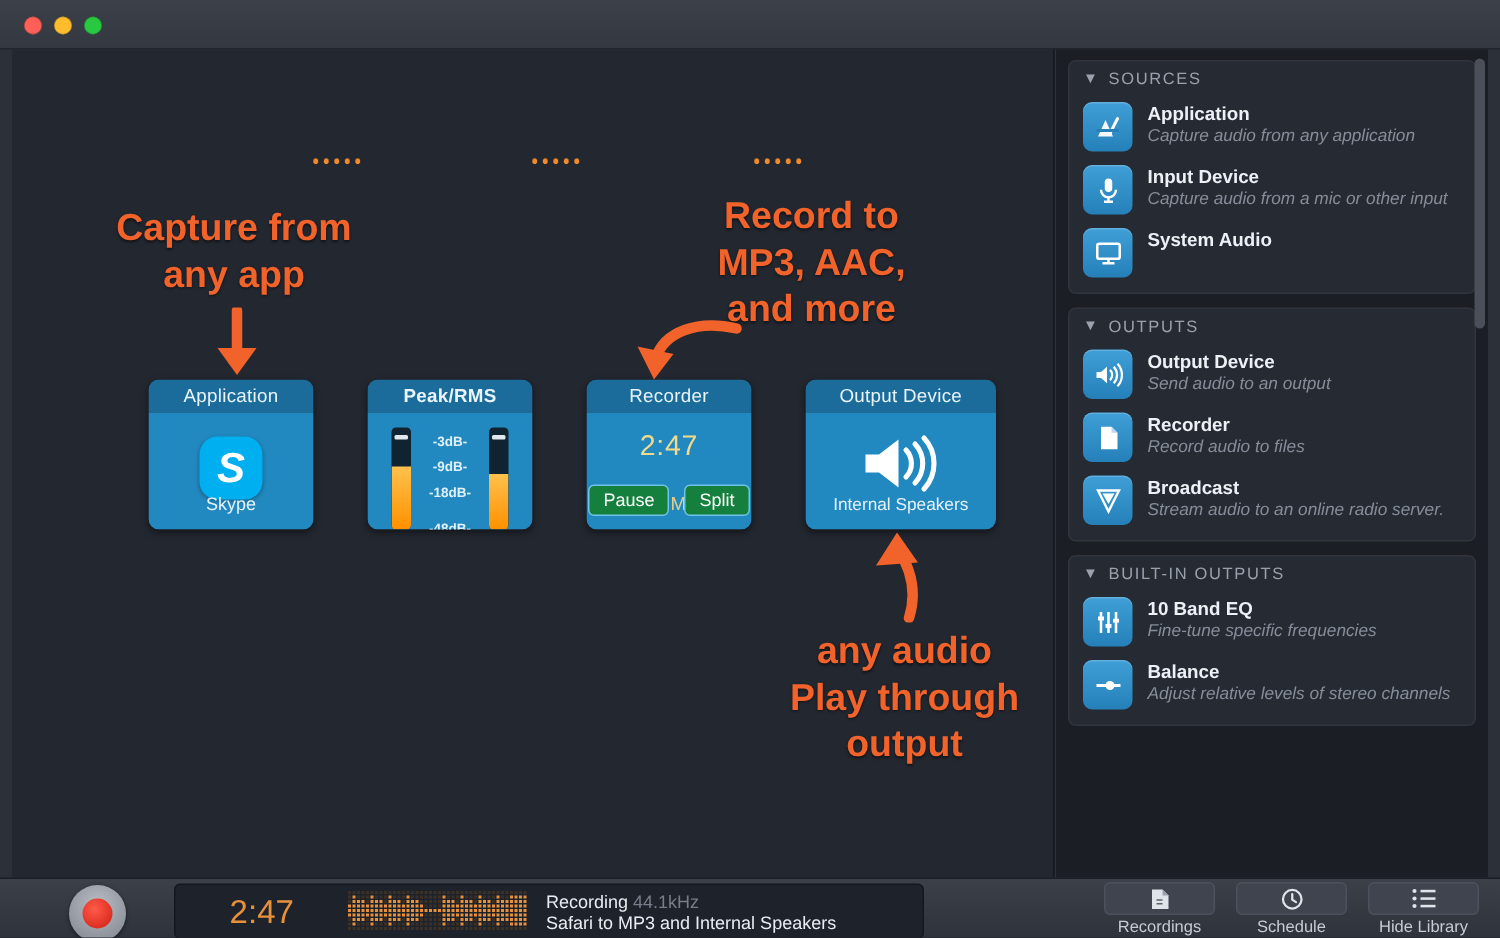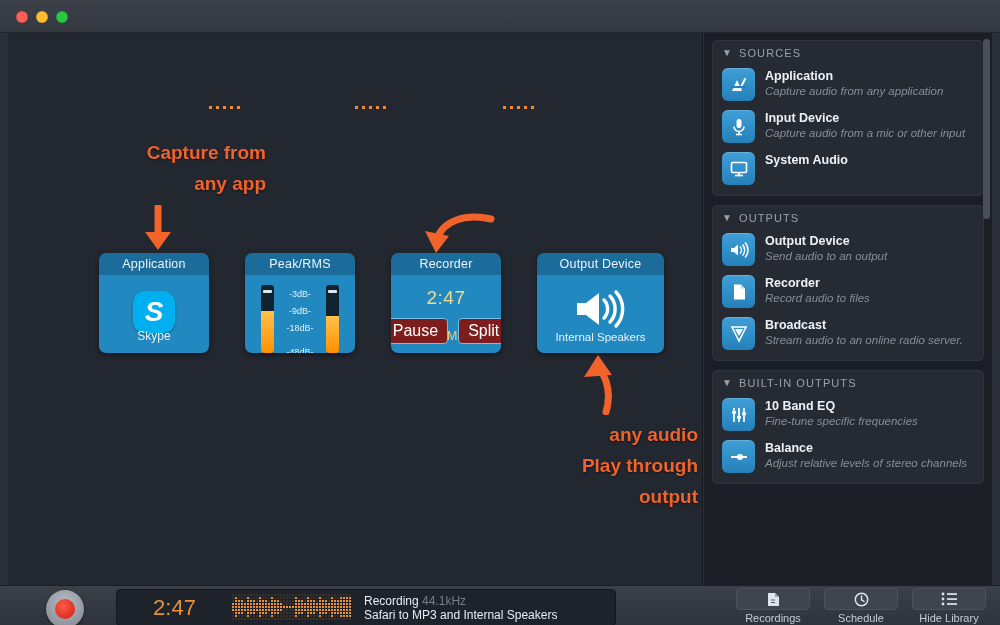--- a/index.html
+++ b/index.html
@@ -117,22 +117,22 @@
   }
   .rec-size {
     position:absolute; left:0; top:38px; width:100%; text-align:center;
     color:#e8cf86; font-size:12.5px;margin-top:16px;
   }
   .rec-btns {
     position:absolute; left:0; bottom:9px; width:100%;
     display:flex; justify-content:center; gap:10px;
   }
   .mini-btn {
-    background:#7f1d1d; border:1px solid #6fc3e8; border-radius:4px;
-    color:#ffffff; font-size:16px; padding:2px 9px; line-height:1.25;
+    background:#15803d; border:1px solid #6fc3e8; border-radius:4px;
+    color:#ffffff; font-size:12px; padding:2px 9px; line-height:1.25;
   }
 
   
   .speaker-wrap { position:absolute; left:0; top:14px; width:100%; text-align:center; }
   .out-label {
     position:absolute; left:0; bottom:10px; width:100%;
     text-align:center; color:#e6f2fa; font-size:11.5px;
   }
 
   
@@ -141,23 +141,23 @@
     background-image: radial-gradient(circle, #f08a2a 40%, rgba(0,0,0,0) 42%);
     background-size: 7px 5px;
     background-repeat: repeat-x;
   }
 
   
   .anno {
     position: absolute;
     color: #f1632a;
     font-weight: bold;
-    font-size: 19px;
+    font-size: 25px;
     line-height: 31px;
-    text-align: right;
+    text-align: center;
     text-shadow: 0 1px 2px rgba(0,0,0,.55);
   }
   .arrow { position:absolute; }
 
   
   .sidebar {
     position: absolute; left: 704px; top: 33px;
     width: 288px; height: 552px;
     background: #1b1e25;
     padding: 7px 8px 0 8px;
@@ -259,21 +259,21 @@
     <div class="node" style="left:91px; top:220px; width:110px; height:100px;">
       <div class="node-header">Application</div>
       <div class="node-body">
         <div class="skype-wrap">
           <span class="skype-icon"></span>
         </div>
         <div class="app-label">Skype</div>
       </div>
     </div>
 
-    <div class="node" style="left:237px; top:220px; width:110px; height:100px;">
+    <div class="node" style="left:237px; top:220px; width:110px; height:100px;font-weight:bold;">
       <div class="node-header">Peak/RMS</div>
       <div class="node-body">
         <div class="meters">
           <div class="meter left">
             <div class="fill" id="meterL" style="height: 62%;"></div>
             <div class="cap"></div>
           </div>
           <div class="meter right">
             <div class="fill" id="meterR" style="height: 55%;"></div>
             <div class="cap"></div>
@@ -317,20 +317,25 @@
 
     <div class="anno" style="left:38px; top:104px; width:220px;">
       <div>Capture from</div>
       <div>any app</div>
     </div>
     <svg class="arrow" style="left:128px; top:172px;" width="46" height="50">
       <path d="M22 2 V30" stroke="#f1632a" stroke-width="7" fill="none" stroke-linecap="round"></path>
       <path d="M9 27 L22 45 L35 27 Z" fill="#f1632a"></path>
     </svg>
 
+    <div class="anno" style="left:418px; top:96px; width:230px;">
+      <div>Record to</div>
+      <div>MP3, AAC,</div>
+      <div>and more</div>
+    </div>
     <svg class="arrow" style="left:405px; top:178px;" width="86" height="46">
       <path d="M78 8 C52 2, 30 10, 24 28" stroke="#f1632a" stroke-width="7" fill="none" stroke-linecap="round"></path>
       <path d="M12 20 L23 42 L36 25 Z" fill="#f1632a"></path>
     </svg>
 
     <svg class="arrow" style="left:566px; top:322px;" width="48" height="60">
       <path d="M32 57 C38 38, 32 22, 24 10" stroke="#f1632a" stroke-width="7" fill="none" stroke-linecap="round"></path>
       <path d="M10 22 L24 0 L38 20 Z" fill="#f1632a"></path>
     </svg>
     <div class="anno" style="left:500px; top:386px; width:190px;">

